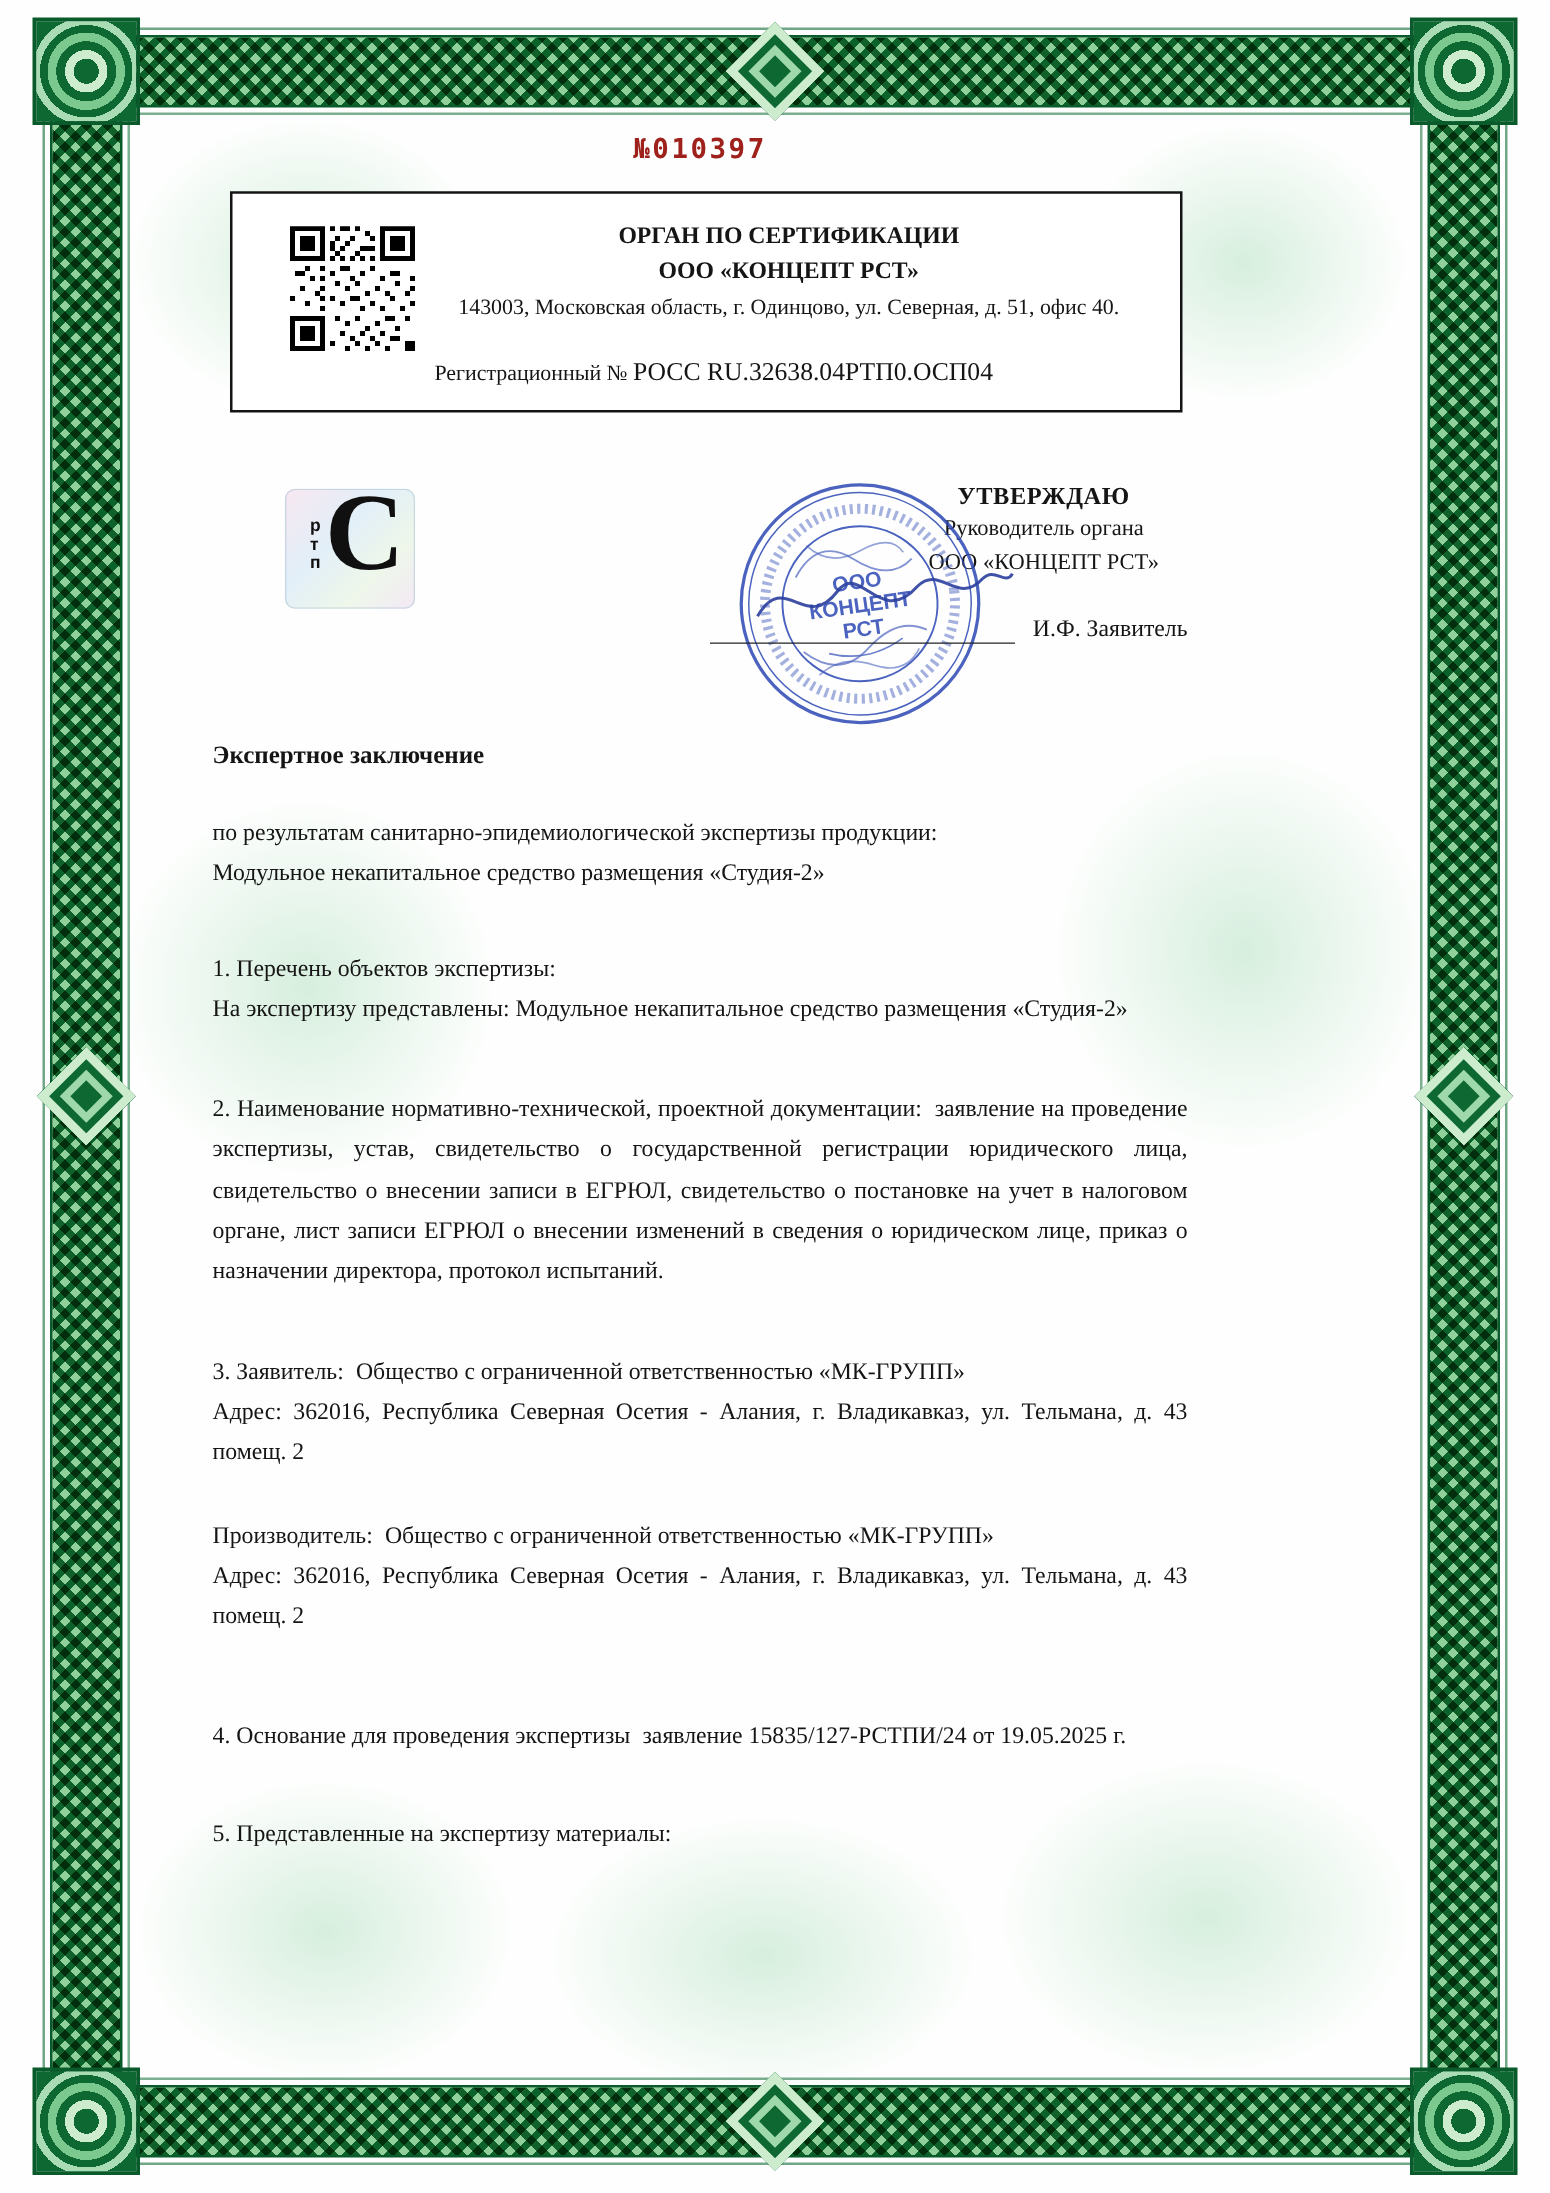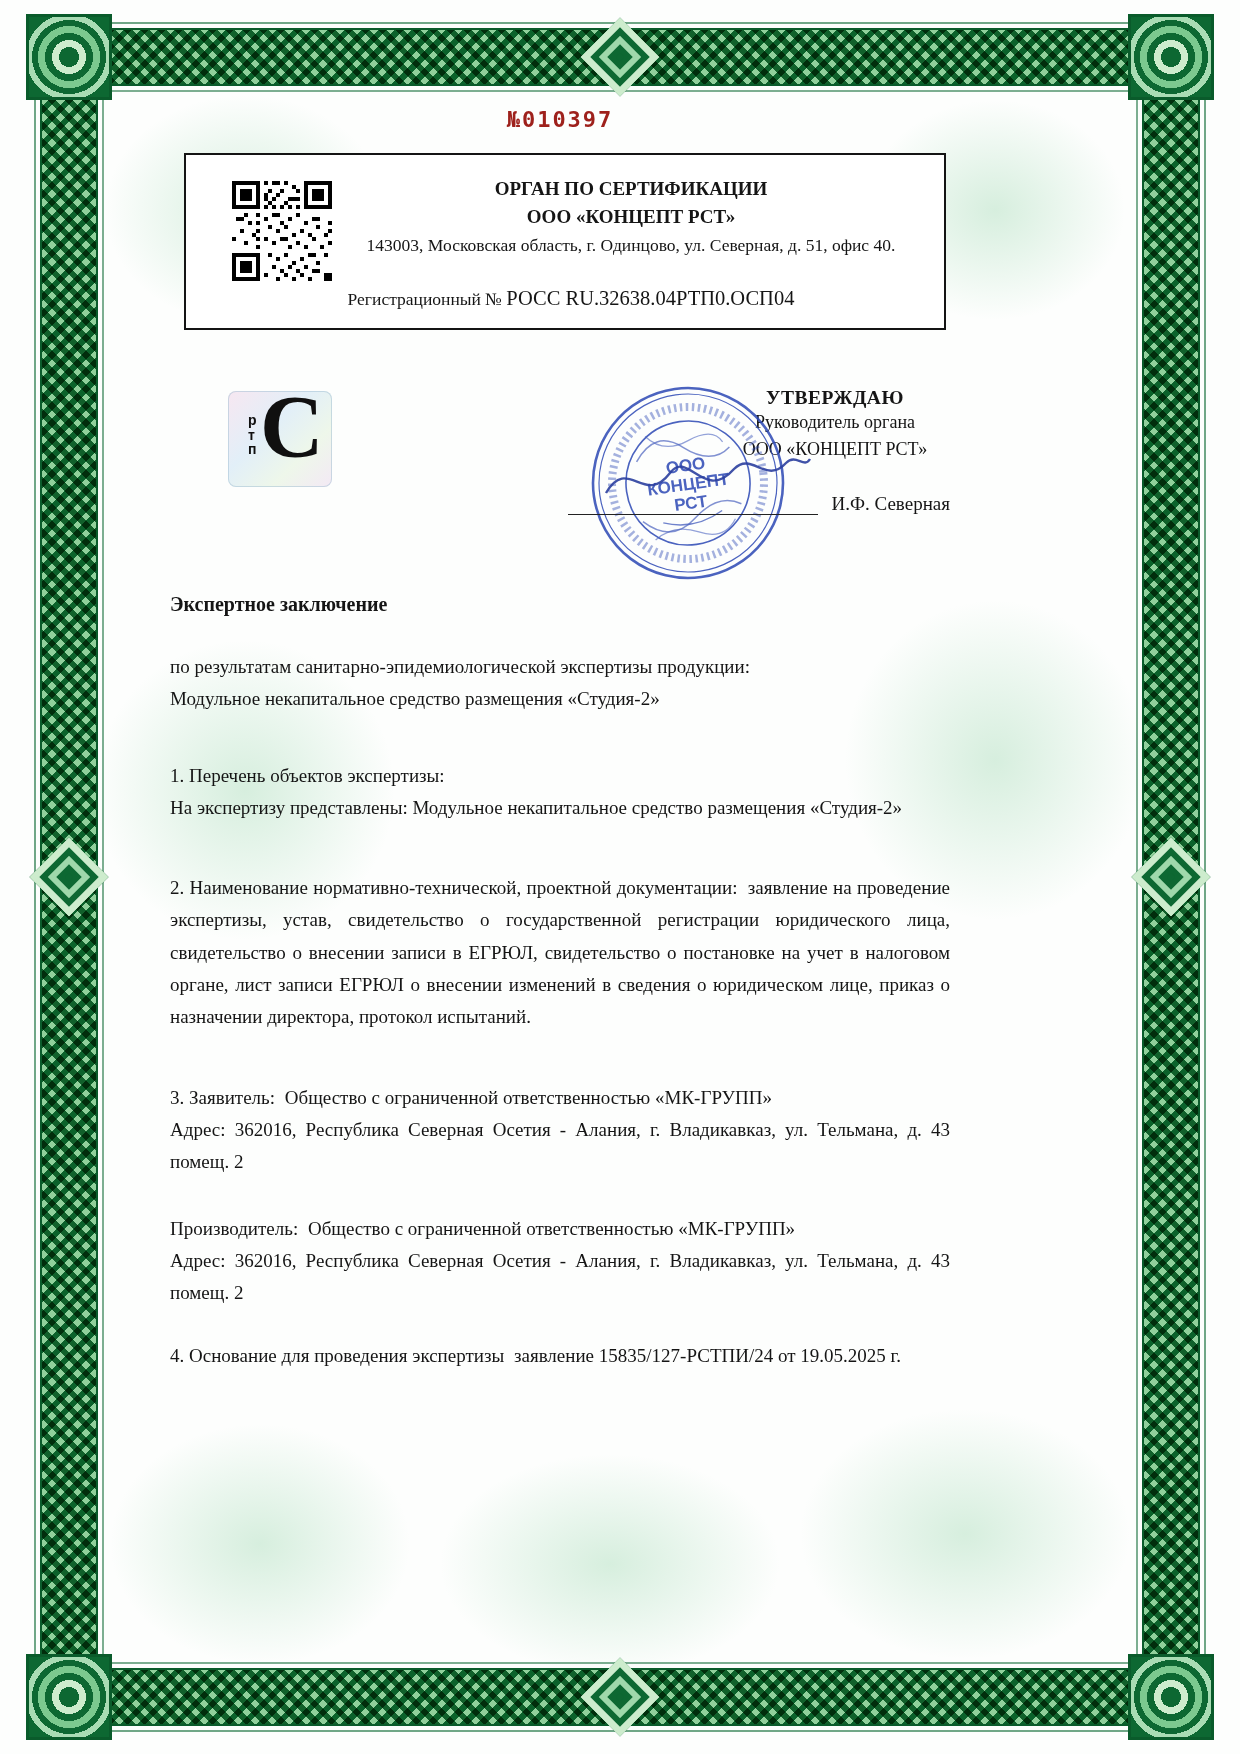--- a/index.html
+++ b/index.html
@@ -247,21 +247,21 @@
           <text x="100" y="126" font-size="17">РСТ</text>
         </g>
       </svg>
     </div>
 
     <svg class="autograph" viewBox="0 0 215 64">
       <path d="M6,46 C28,8 44,60 70,26 C88,2 104,56 134,22 C152,4 166,38 186,16 C196,6 204,22 210,12" fill="none" stroke="#2b3f9e" stroke-width="2.4" opacity=".9"></path>
     </svg>
     <div class="sign-row">
       <span class="sign-line"></span>
-      <span class="sign-name">И.Ф. Северная</span>
+      <span class="sign-name">И.Ф. Заявитель</span>
     </div>
 
     <div class="body-flow">
       <div class="doc-title">Экспертное заключение</div>
 
 
       <p class="para">
         <b>по результатам санитарно-эпидемиологической экспертизы продукции:</b><br>
         <span>Модульное некапитальное средство размещения «Студия-2»</span>
       </p>
@@ -281,21 +281,24 @@
         <span>Общество с ограниченной ответственностью «МК-ГРУПП»</span><br>
         <span>Адрес: 362016, Республика Северная Осетия - Алания, г. Владикавказ, ул. Тельмана, д. 43 помещ. 2</span>
       </p>
 
       <p class="para just" style="margin-top:34px">
         <b class="sp">Производитель:</b>
         <span>Общество с ограниченной ответственностью «МК-ГРУПП»</span><br>
         <span>Адрес: 362016, Республика Северная Осетия - Алания, г. Владикавказ, ул. Тельмана, д. 43 помещ. 2</span>
       </p>
 
-      <p class="para just" style="margin-top:31px">
+      <p class="para just" style="margin-top:64px">
         <b class="sp">4. Основание для проведения экспертизы</b>
         <span>заявление 15835/127-РСТПИ/24 от 19.05.2025 г.</span>
       </p>
 
+      <p class="para" style="margin-top:46px">
+        <b>5. Представленные на экспертизу материалы:</b>
+      </p>
     </div>
 
   </div>
 </div>
 
 </body></html>

